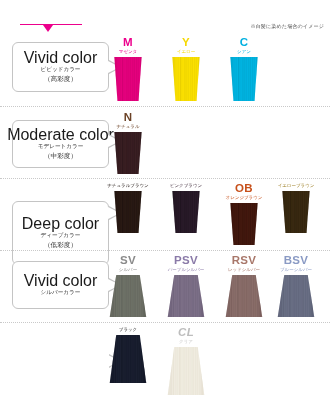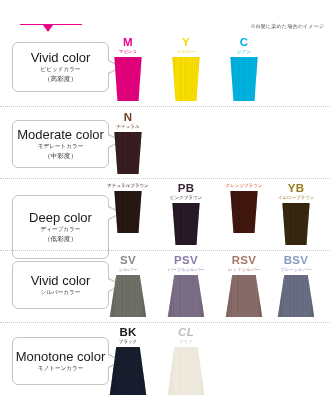--- a/index.html
+++ b/index.html
@@ -71,21 +71,21 @@
     border: 1px solid #c4c4c4;
     border-radius: 6px;
     box-sizing: border-box;
     text-align: center;
     display: flex;
     flex-direction: column;
     justify-content: center;
     align-items: center;
   }
   .lb-en {
-    font-size: 13px;
+    font-size: 16px;
     color: #1a1a1a;
     line-height: 12px;
     white-space: nowrap;
   }
   .lb-kana {
     font-size: 5.6px;
     color: #2b2b2b;
     line-height: 8px;
     margin-top: 1px;
     white-space: nowrap;
@@ -327,21 +327,21 @@
               <rect x="30.58" y="0" width="0.45" height="42" fill="#241216" opacity="0.45"></rect>
               <rect x="31.38" y="0" width="0.75" height="42" fill="#241216" opacity="0.54"></rect>
               <rect x="32.94" y="0" width="0.45" height="42" fill="#241216" opacity="0.18"></rect>
               <rect x="0" y="0" width="4.760000000000001" height="42" fill="#241216" opacity="0.22"></rect>
               <rect x="29.24" y="0" width="4.760000000000001" height="42" fill="#241216" opacity="0.22"></rect>
             </g>
           </svg></div>
       </div>
     </div>
     <div class="row" style="top: 178px; height: 72px;">
-      <div class="label-box" style="top: 16px; height: 64px;">
+      <div class="label-box" style="top: 22px; height: 64px;">
         <div class="lb-en">Deep color</div>
         <div class="lb-kana">ディープカラー</div>
         <div class="lb-sat">（低彩度）</div>
       </div>
       <div class="tail-outer" style="left: 109px; top: 27px;"></div>
       <div class="tail-inner" style="left: 108px; top: 28px;"></div>
       <div class="swatch-group" style="left: 102px; top: 3px; width: 52px;">
         <div class="sw-kana" style="color: rgb(35, 24, 21);">ナチュラルブラウン</div>
         <div class="hair" style="width: 34px; height: 42px;"><svg width="34" height="42" viewBox="0 0 34 42">
             <defs>
@@ -376,21 +376,20 @@
               <rect x="29.02" y="0" width="0.45" height="42" fill="#170e0a" opacity="0.36"></rect>
               <rect x="30.58" y="0" width="0.45" height="42" fill="#170e0a" opacity="0.45"></rect>
               <rect x="31.38" y="0" width="0.75" height="42" fill="#170e0a" opacity="0.54"></rect>
               <rect x="32.94" y="0" width="0.45" height="42" fill="#170e0a" opacity="0.18"></rect>
               <rect x="0" y="0" width="4.760000000000001" height="42" fill="#170e0a" opacity="0.22"></rect>
               <rect x="29.24" y="0" width="4.760000000000001" height="42" fill="#170e0a" opacity="0.22"></rect>
             </g>
           </svg></div>
       </div>
       <div class="swatch-group" style="left: 160px; top: 3px; width: 52px;">
-        <div class="sw-code" style="color: rgb(58, 37, 53);">PB</div>
         <div class="sw-kana" style="color: rgb(58, 37, 53);">ピンクブラウン</div>
         <div class="hair" style="width: 34px; height: 42px;"><svg width="34" height="42" viewBox="0 0 34 42">
             <defs>
               <clipPath id="clip-2-1">
                 <path d="M3.3999999999999995,0 L30.6,0 L27.54,42 L6.46,42 Z"></path>
               </clipPath>
             </defs>
             <g clip-path="url(#clip-2-1)">
               <rect x="0" y="0" width="34" height="42" fill="#2a1b2a"></rect>
               <rect x="0.00" y="0" width="0.75" height="42" fill="#170e17" opacity="0.18"></rect>
@@ -418,20 +417,21 @@
               <rect x="29.02" y="0" width="0.45" height="42" fill="#170e17" opacity="0.36"></rect>
               <rect x="30.58" y="0" width="0.45" height="42" fill="#170e17" opacity="0.45"></rect>
               <rect x="31.38" y="0" width="0.75" height="42" fill="#170e17" opacity="0.54"></rect>
               <rect x="32.94" y="0" width="0.45" height="42" fill="#170e17" opacity="0.18"></rect>
               <rect x="0" y="0" width="4.760000000000001" height="42" fill="#170e17" opacity="0.22"></rect>
               <rect x="29.24" y="0" width="4.760000000000001" height="42" fill="#170e17" opacity="0.22"></rect>
             </g>
           </svg></div>
       </div>
       <div class="swatch-group" style="left: 218px; top: 3px; width: 52px;">
+        <div class="sw-code" style="color: rgb(199, 80, 27);">OB</div>
         <div class="sw-kana" style="color: rgb(199, 80, 27);">オレンジブラウン</div>
         <div class="hair" style="width: 34px; height: 42px;"><svg width="34" height="42" viewBox="0 0 34 42">
             <defs>
               <clipPath id="clip-2-2">
                 <path d="M3.3999999999999995,0 L30.6,0 L27.54,42 L6.46,42 Z"></path>
               </clipPath>
             </defs>
             <g clip-path="url(#clip-2-2)">
               <rect x="0" y="0" width="34" height="42" fill="#44190f"></rect>
               <rect x="0.00" y="0" width="0.75" height="42" fill="#2a0d07" opacity="0.18"></rect>
@@ -459,21 +459,20 @@
               <rect x="29.02" y="0" width="0.45" height="42" fill="#2a0d07" opacity="0.36"></rect>
               <rect x="30.58" y="0" width="0.45" height="42" fill="#2a0d07" opacity="0.45"></rect>
               <rect x="31.38" y="0" width="0.75" height="42" fill="#2a0d07" opacity="0.54"></rect>
               <rect x="32.94" y="0" width="0.45" height="42" fill="#2a0d07" opacity="0.18"></rect>
               <rect x="0" y="0" width="4.760000000000001" height="42" fill="#2a0d07" opacity="0.22"></rect>
               <rect x="29.24" y="0" width="4.760000000000001" height="42" fill="#2a0d07" opacity="0.22"></rect>
             </g>
           </svg></div>
       </div>
       <div class="swatch-group" style="left: 270px; top: 3px; width: 52px;">
-        <div class="sw-code" style="color: rgb(154, 123, 31);">YB</div>
         <div class="sw-kana" style="color: rgb(154, 123, 31);">イエローブラウン</div>
         <div class="hair" style="width: 34px; height: 42px;"><svg width="34" height="42" viewBox="0 0 34 42">
             <defs>
               <clipPath id="clip-2-3">
                 <path d="M3.3999999999999995,0 L30.6,0 L27.54,42 L6.46,42 Z"></path>
               </clipPath>
             </defs>
             <g clip-path="url(#clip-2-3)">
               <rect x="0" y="0" width="34" height="42" fill="#3a2a12"></rect>
               <rect x="0.00" y="0" width="0.75" height="42" fill="#231907" opacity="0.18"></rect>
@@ -678,28 +677,23 @@
               <rect x="34.12" y="0" width="0.45" height="42" fill="#51566b" opacity="0.45"></rect>
               <rect x="35.08" y="0" width="0.75" height="42" fill="#51566b" opacity="0.54"></rect>
               <rect x="36.79" y="0" width="0.45" height="42" fill="#51566b" opacity="0.18"></rect>
               <rect x="0" y="0" width="5.32" height="42" fill="#51566b" opacity="0.22"></rect>
               <rect x="32.68" y="0" width="5.32" height="42" fill="#51566b" opacity="0.22"></rect>
             </g>
           </svg></div>
       </div>
     </div>
     <div class="row" style="top: 322px; height: 98px;">
-      <div class="label-box" style="top: 14px; height: 48px;">
-        <div class="lb-en">Monotone color</div>
-        <div class="lb-kana">モノトーンカラー</div>
-      </div>
       <div class="tail-outer" style="left: 109px; top: 31px;"></div>
       <div class="tail-inner" style="left: 108px; top: 32px;"></div>
       <div class="swatch-group" style="left: 102px; top: 3px; width: 52px;">
-        <div class="sw-code" style="color: rgb(26, 26, 26);">BK</div>
         <div class="sw-kana" style="color: rgb(26, 26, 26);">ブラック</div>
         <div class="hair" style="width: 38px; height: 48px;"><svg width="38" height="48" viewBox="0 0 38 48">
             <defs>
               <clipPath id="clip-4-0">
                 <path d="M7.22,0 L30.78,0 L37.24,48 L0.7600000000000007,48 Z"></path>
               </clipPath>
             </defs>
             <g clip-path="url(#clip-4-0)">
               <rect x="0" y="0" width="38" height="48" fill="#1a1f30"></rect>
               <rect x="0.00" y="0" width="0.75" height="48" fill="#0d1120" opacity="0.18"></rect>

